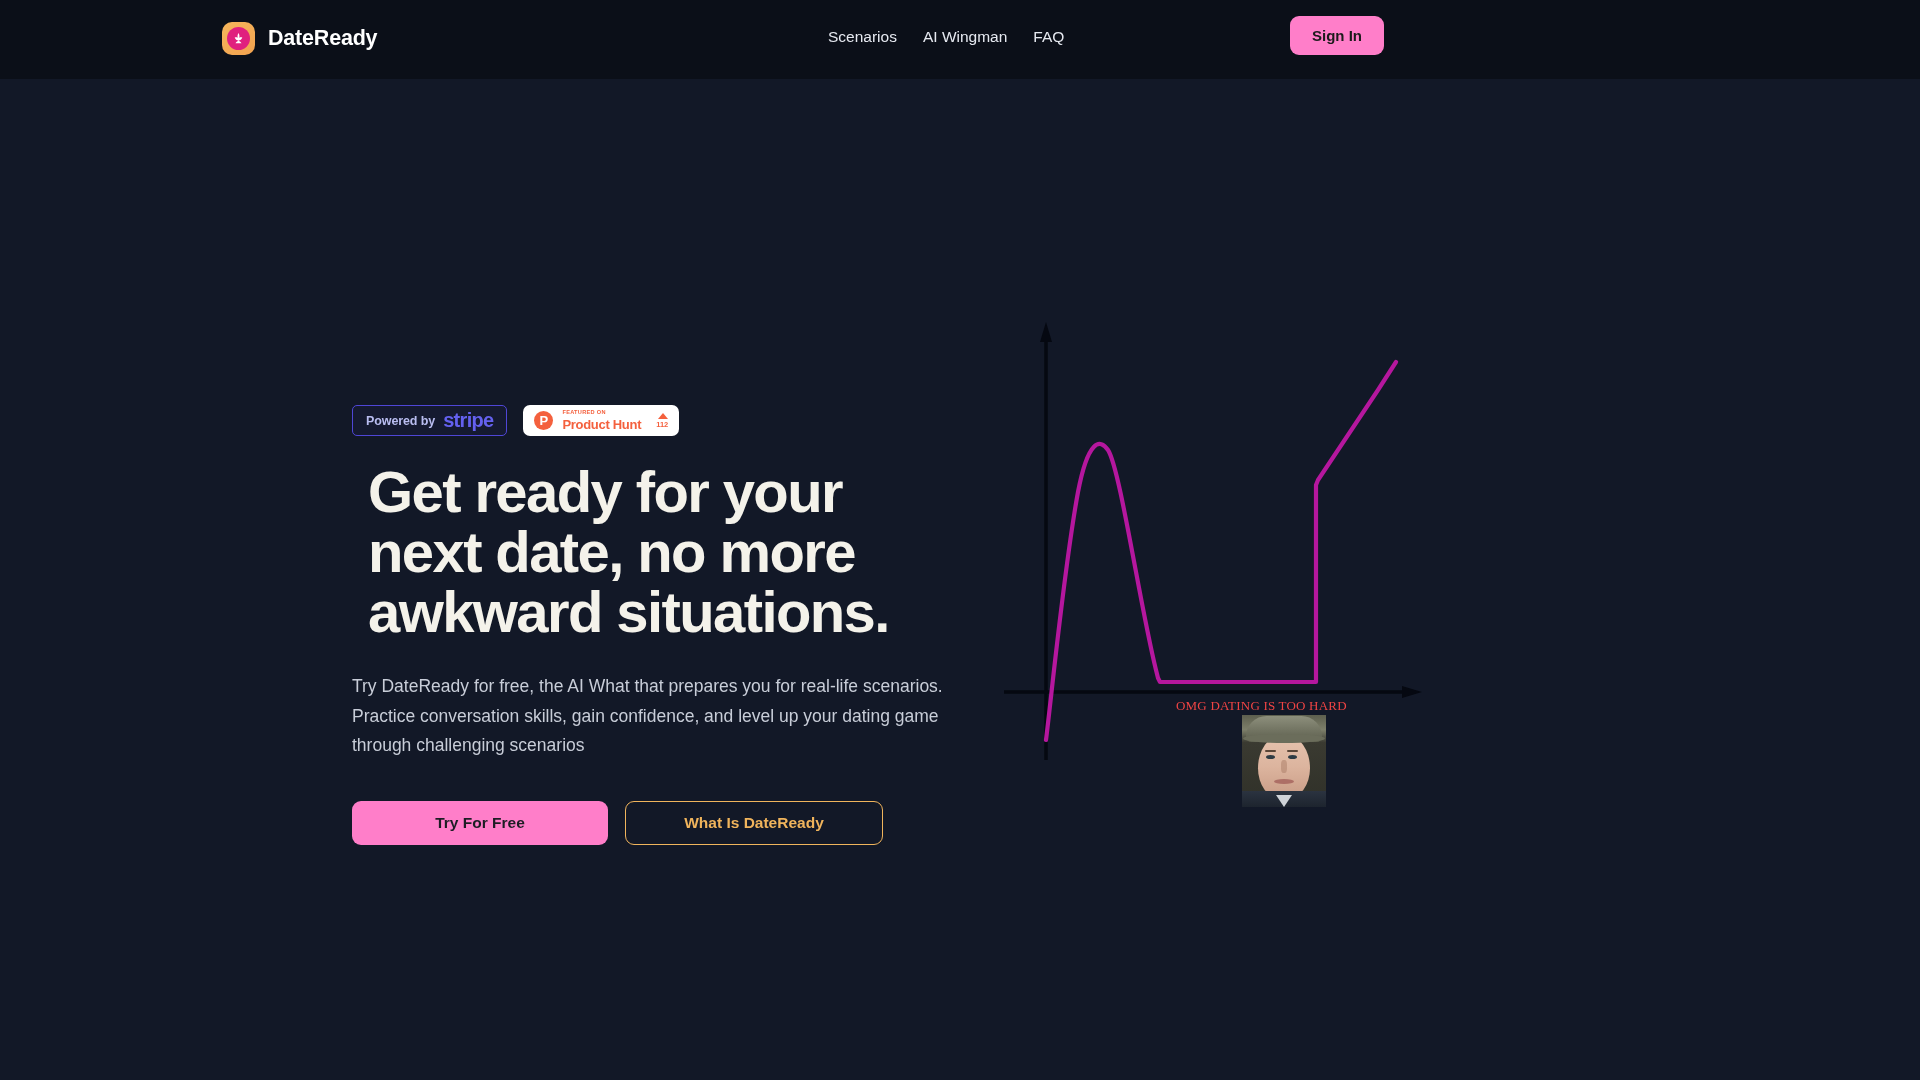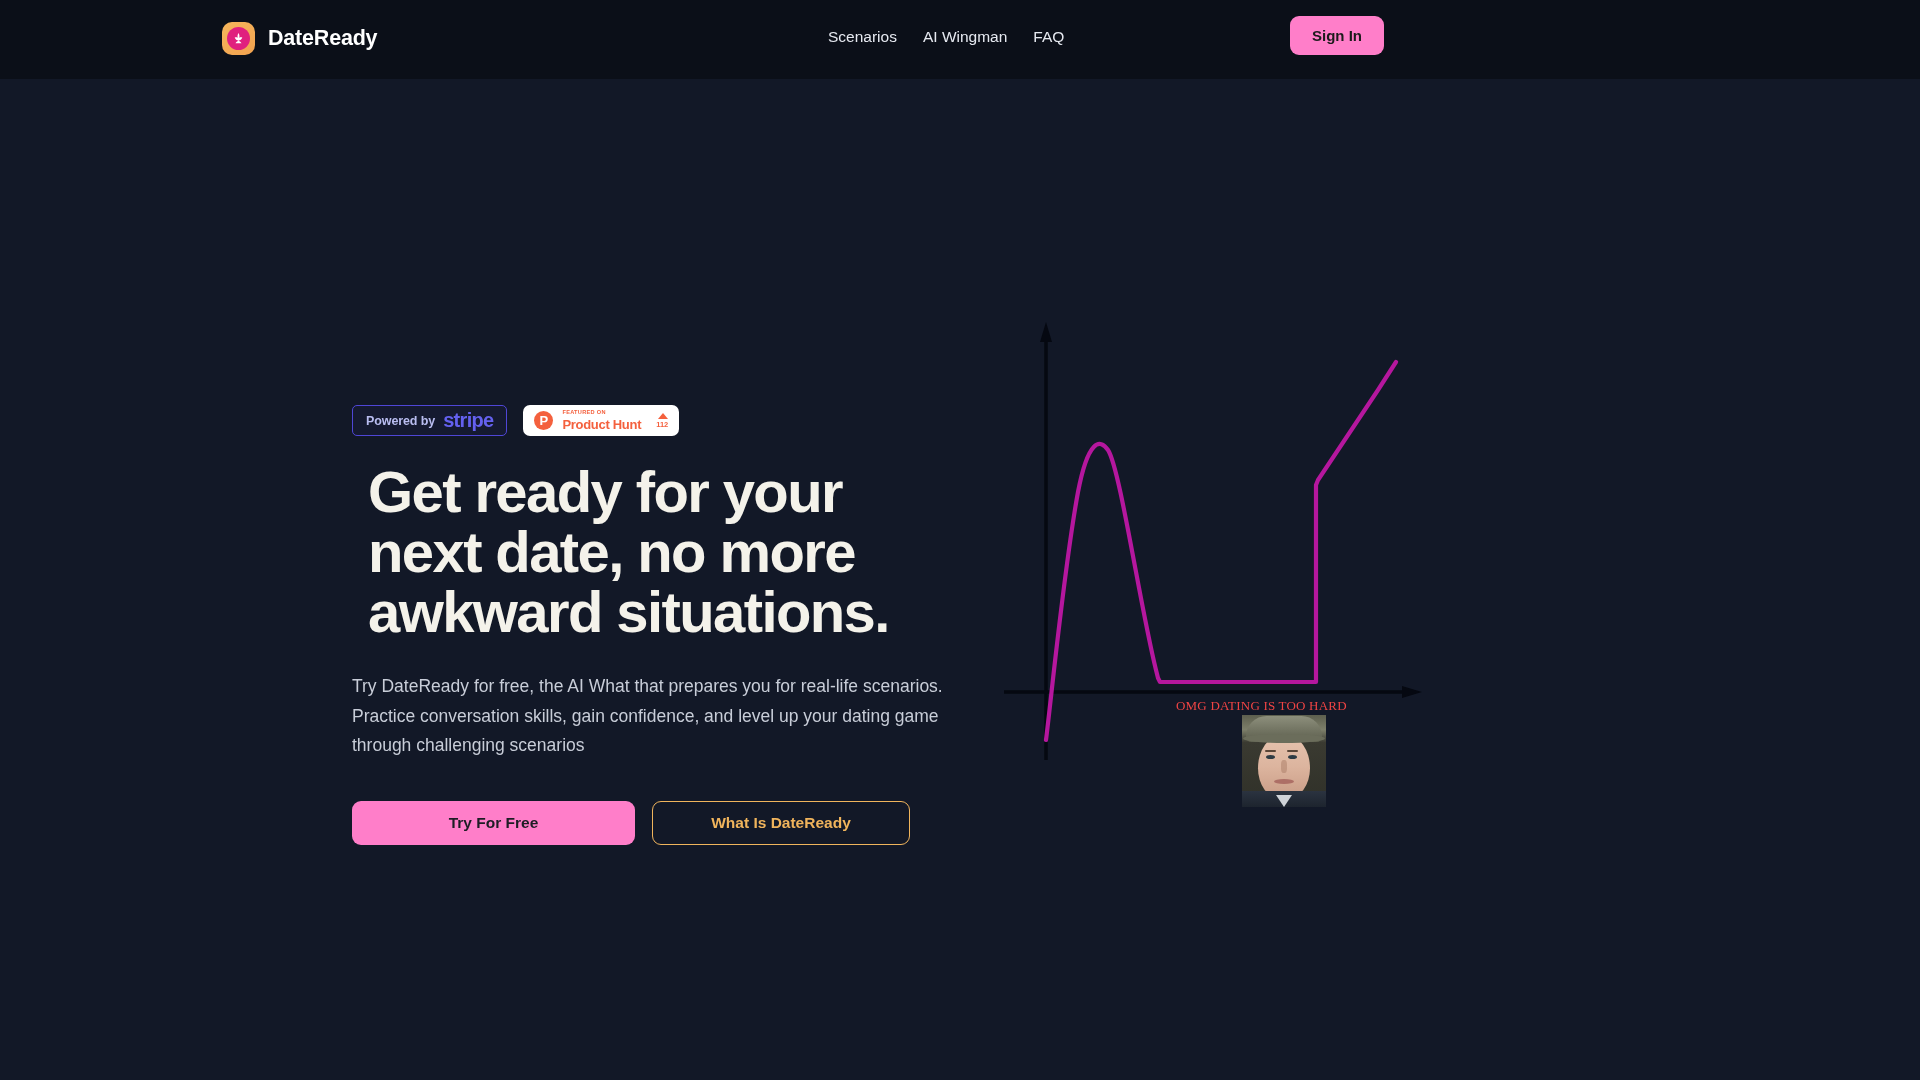--- a/index.html
+++ b/index.html
@@ -95,21 +95,21 @@
   p.sub{
     color:var(--body-text);font-size:17.5px;line-height:29.5px;
     max-width:596px;margin:0 0 40px 0;
   }
   .cta-row{display:flex;gap:17px;align-items:center;}
   .btn{
     font-family:"Liberation Sans", sans-serif;
     font-size:15.5px;font-weight:bold;border-radius:9px;cursor:pointer;
     height:44px;display:flex;align-items:center;justify-content:center;
   }
-  .btn-primary{background:var(--pink);color:#1d1d24;border:none;width:283px;}
+  .btn-primary{background:var(--pink);color:#1d1d24;border:none;width:256px;}
   .btn-secondary{background:transparent;color:var(--gold);border:1.5px solid var(--gold);width:258px;}
 
   
   .chart-wrap{position:absolute;left:960px;top:300px;width:600px;height:580px;}
   .chart-wrap svg{position:absolute;left:0;top:0;}
   .meme-caption{
     position:absolute;left:216px;top:398px;
     color:#ef4444;font-size:13px;letter-spacing:.2px;white-space:nowrap;
     z-index:3;
     font-family:Liberation Serif, serif;

